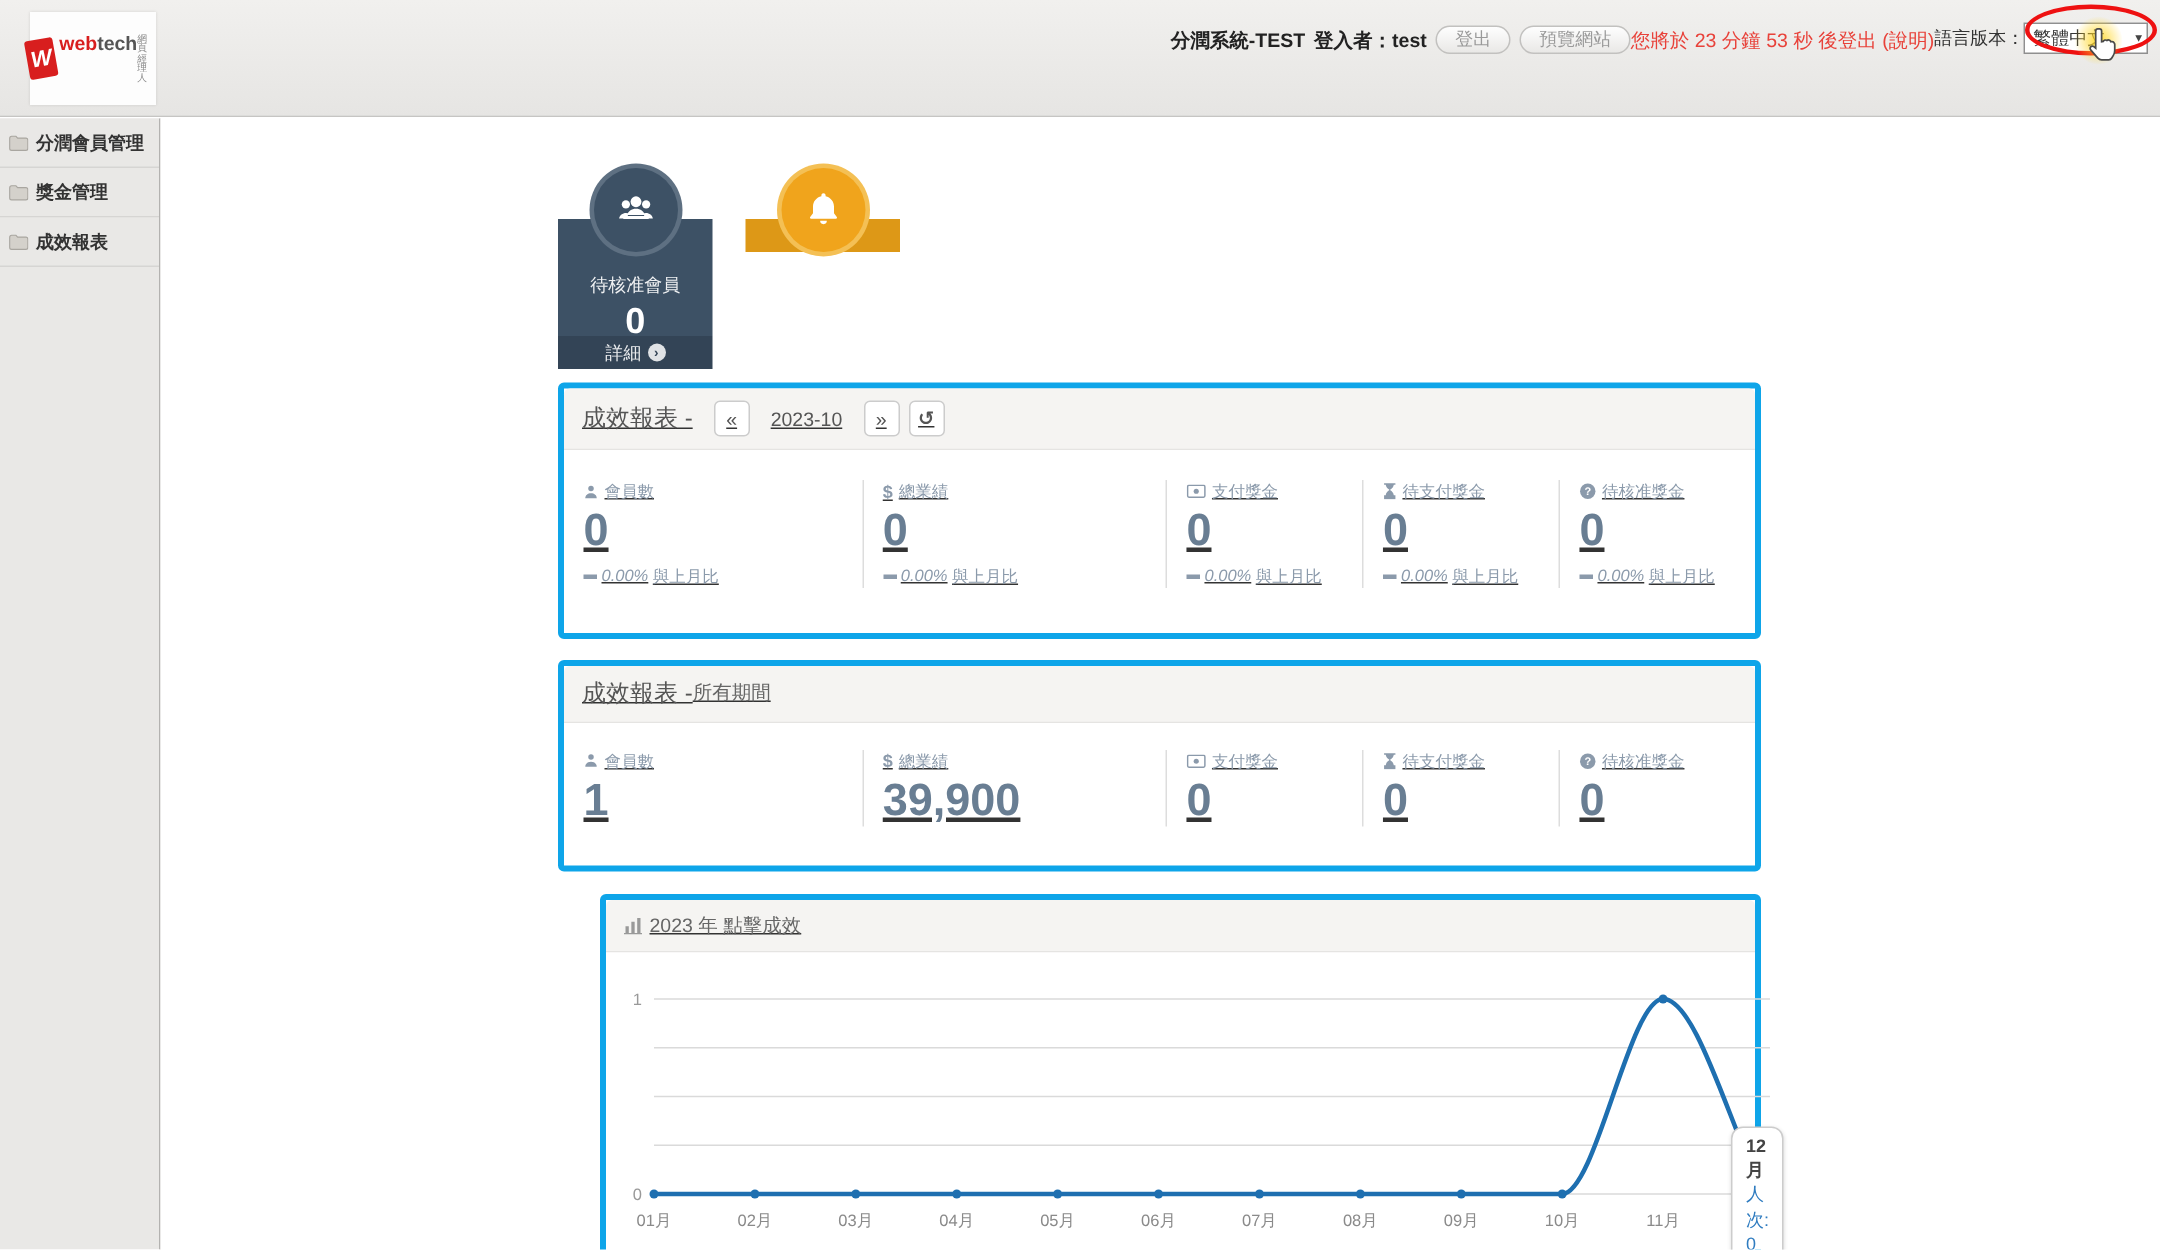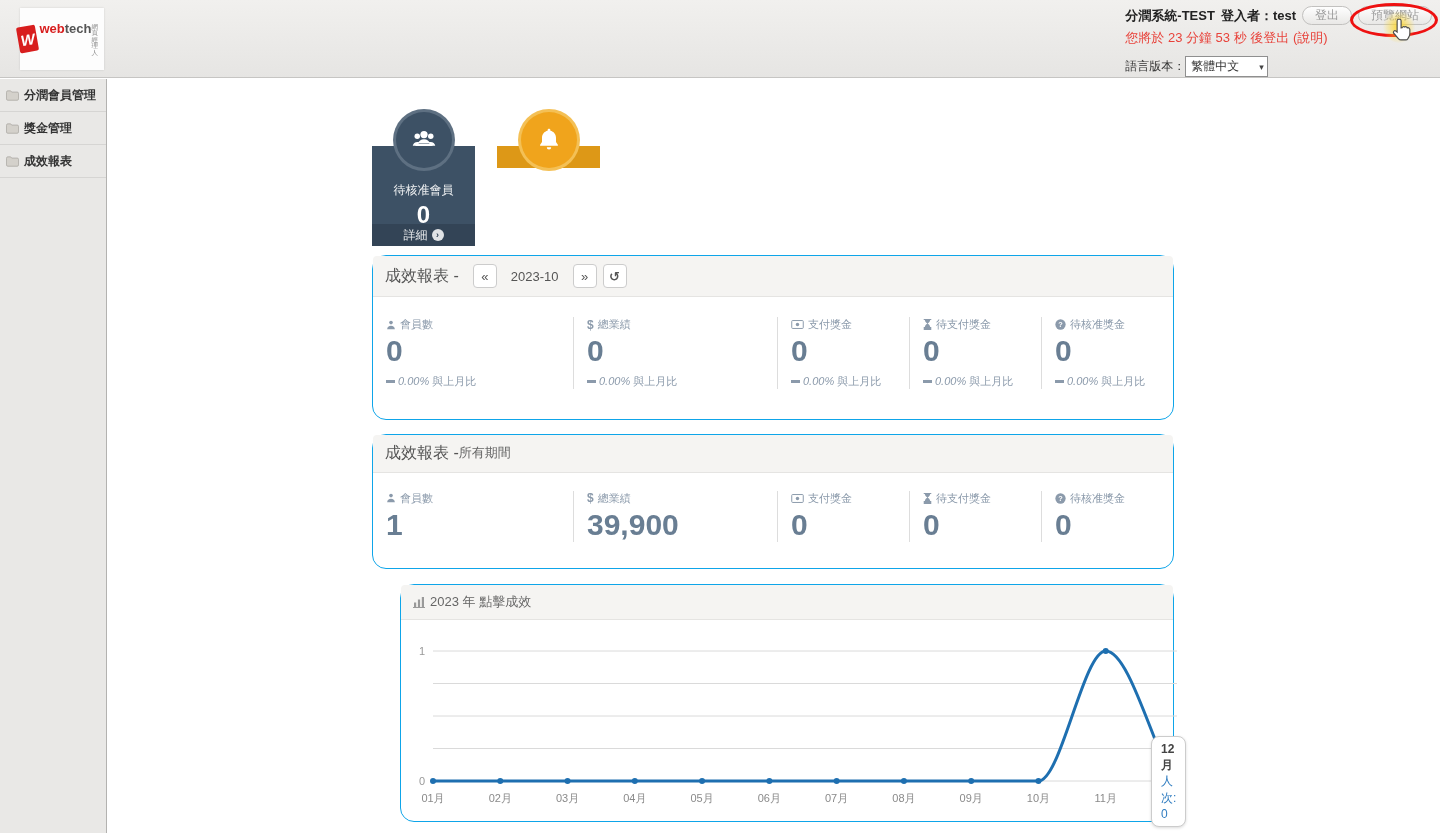--- a/index.html
+++ b/index.html
@@ -14,21 +14,21 @@
     display:flex; align-items:center; justify-content:center; box-shadow:0 0 2px rgba(0,0,0,.12); }
   .logo-inner { display:flex; align-items:center; }
   .logo-mark { width:26px; height:26px; background:#d81e1e; transform:rotate(-10deg);
     display:flex; align-items:center; justify-content:center; color:#fff; font-weight:bold;
     font-style:italic; font-size:15px; margin-right:2px; border-radius:2px; }
   .logo-text { display:flex; line-height:1; }
   .logo-text .brand { font-size:13px; font-weight:bold; letter-spacing:0; }
   .logo-text .web { color:#d81e1e; } .logo-text .tech { color:#555; font-weight:bold; }
   .logo-sub { font-size:6.5px; color:#888; margin-top:2px; letter-spacing:1px; }
 
-  .header-right { position:absolute; right:8px; top:6px; display:flex; flex-direction:column; align-items:flex-start; }
+  .header-right { position:absolute; right:8px; top:6px; display:flex; align-items:flex-end; }
   .hr-row1 { display:flex; align-items:center; gap:6px; }
   .sys-title,.login-user { font-weight:bold; font-size:13px; color:#222; }
   .pill { font-size:12px; color:#9a9a9a; background:linear-gradient(#fefefe,#e9e8e6);
     border:1px solid #c2c1bf; border-radius:11px; padding:0 12px; cursor:pointer;
     font-family:Liberation Sans, sans-serif; }
   .hr-row2 { margin-top:4px; font-size:13px; color:#e8423a; }
   .hr-row2 a { color:#e8423a; text-decoration:none; }
   .hr-row3 { margin-top:9px; display:flex; align-items:center; font-size:12px; color:#333; }
   .select-box { border:1px solid #8f8f8f; background:#fff; font-size:12px; padding:1px 3px 1px 5px;
     display:flex; align-items:center; gap:20px; cursor:pointer; }
@@ -61,21 +61,21 @@
   .card-footer { height:22px; display:flex; align-items:center; justify-content:center; gap:4px;
     font-size:12px; color:rgba(255,255,255,.9); cursor:pointer; }
   .card.navy .card-footer { background:#334456; }
   .card.orange .card-footer { background:#dd9817; }
   .circle-arrow { width:12px; height:12px; border-radius:50%; background:rgba(255,255,255,.85);
     display:inline-flex; align-items:center; justify-content:center; font-size:9px; font-weight:bold; }
   .card.navy .circle-arrow { color:#334456; }
   .card.orange .circle-arrow { color:#dd9817; }
 
   
-  .panel { border:1px solid #0ea5e9; border-radius:14px; background:#fff; }
+  .panel { border:4px solid #0ea5e9; border-radius:4px; background:#fff;text-decoration:underline; }
   .panel-1 { margin-top:9px; }
   .panel-2 { margin-top:14px; }
   .panel-3 { margin-top:15px;margin-left:28px; }
   .panel-head { background:#f5f4f2; border-bottom:1px solid #e5e4e2; border-radius:4px 4px 0 0;
     padding:8px 12px; display:flex; align-items:center; font-size:16px; color:#555; }
   .panel-head .period-lg { font-size:13px; color:#666; }
   .pg-btn { width:24px; height:24px; border:1px solid #ccc; border-radius:4px; background:#fff;
     color:#555; font-size:13px; cursor:pointer; margin-left:14px; font-family:inherit; line-height:1; }
   .pg-btn + .pg-btn { margin-left:6px; }
   .pg-period { font-size:13px; color:#555; margin-left:14px; }

